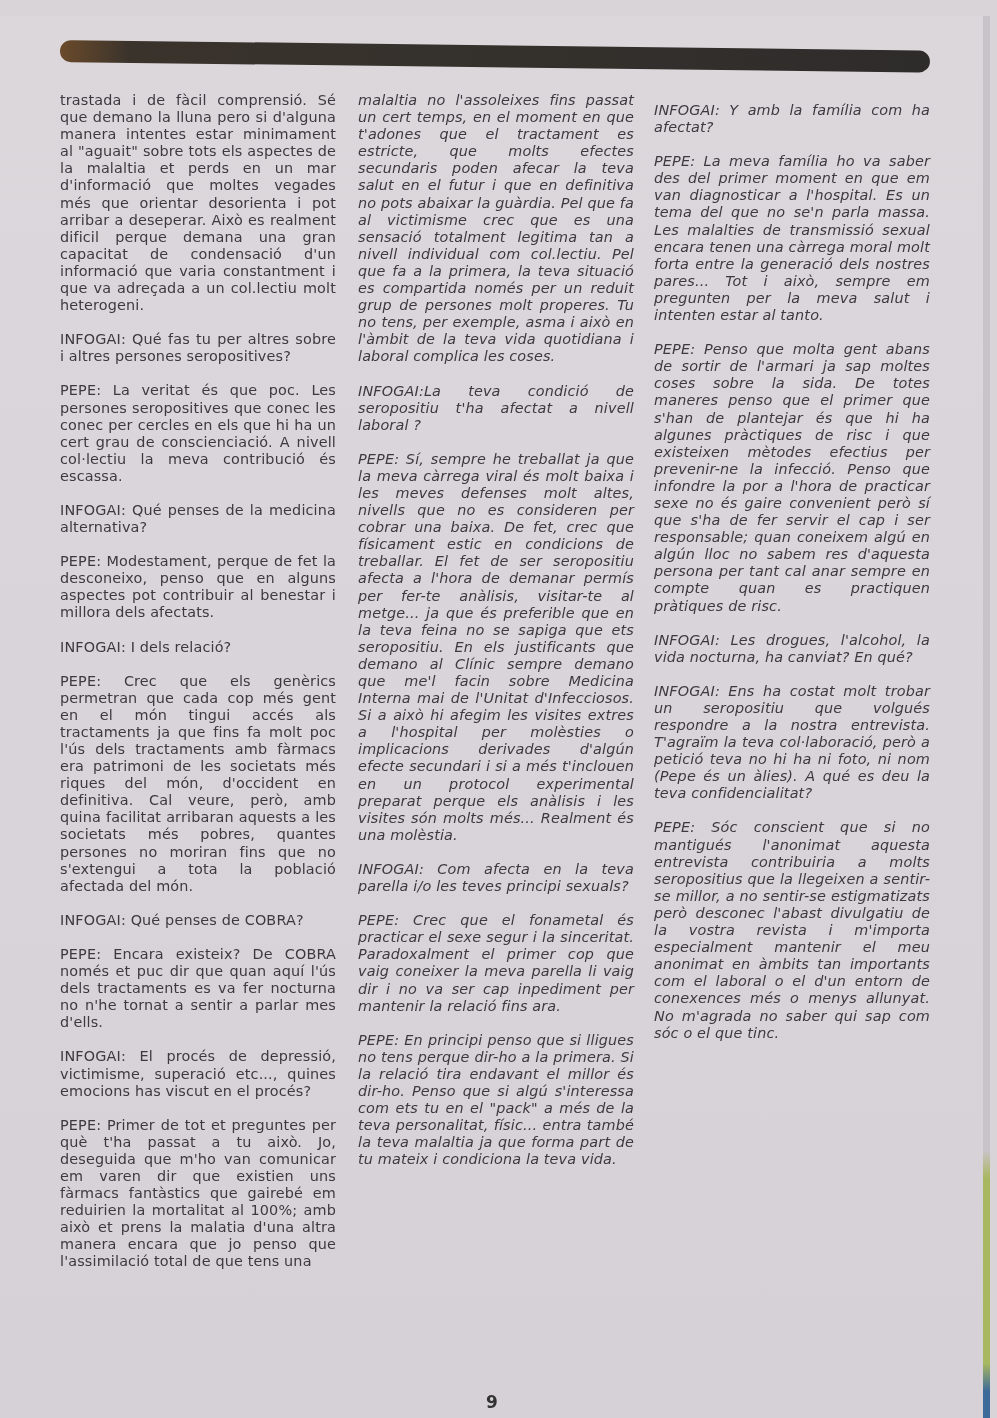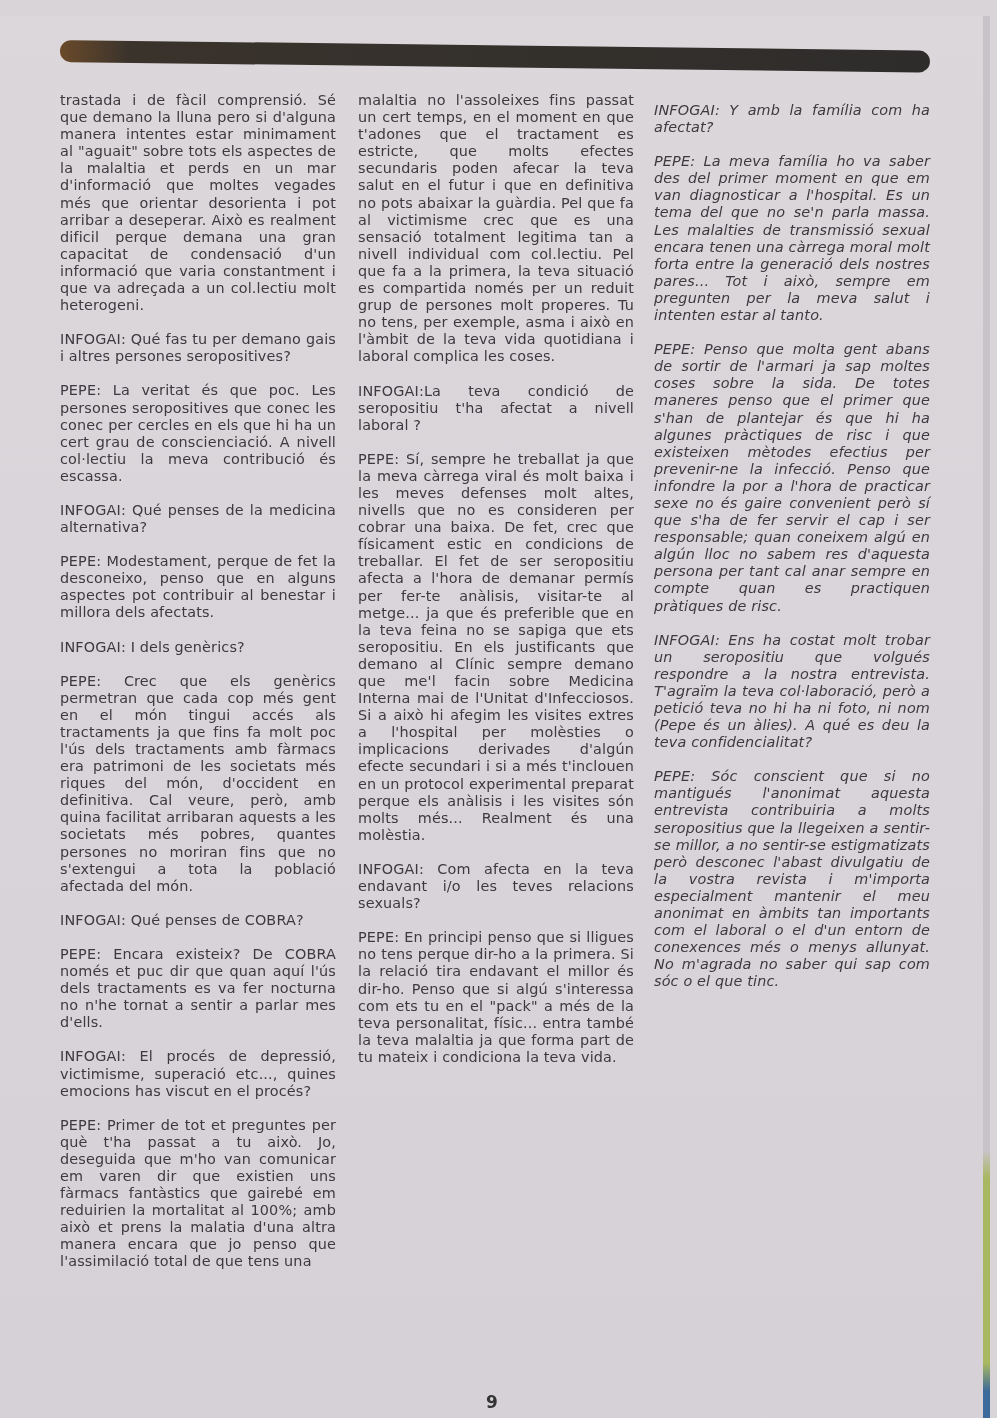--- a/index.html
+++ b/index.html
@@ -27,61 +27,63 @@
     }
     .columns {
       position: absolute; top: 76px; left: 60px; width: 870px; height: 1270px;
     }
     .col {
       position: absolute; top: 0; width: 276px;
       font-size: 14.4px; line-height: 17.1px;
       text-align: justify; letter-spacing: 0.15px;
     }
     .col-1 { left: 0; }
-    .col-2 { left: 298px; top: 0; }
+    .col-2 { left: 298px; top: 0; font-style: italic; }
     .col-3 { left: 594px; top: 10px; font-style: italic; }
     .para { margin: 0 0 17px 0; hyphens: manual; }
     .page-number {
       position: absolute; top: 1376px; left: 480px; width: 24px;
       text-align: center; font-weight: bold; font-size: 17px; color: #333;
     }
   </style>
 </head>
 <body>
 
 <div class="page">
   <div class="edge"></div>
   <div class="top-bar"></div>
 
   <div class="columns">
     <div class="col col-1">
       <p class="para">trastada i de fàcil comprensió. Sé que demano la lluna pero si d'alguna manera intentes estar minimament al "aguait" sobre tots els aspectes de la malaltia et perds en un mar d'informació que moltes vegades més que orientar desorienta i pot arribar a deseperar. Això es realment dificil perque demana una gran capacitat de condensació d'un informació que varia constantment i que va adreçada a un col.lectiu molt heterogeni.</p>
-      <p class="para">INFOGAI: Qué fas tu per demano gais i altres persones seropositives?</p>
+      <p class="para">INFOGAI: Qué fas tu per altres sobre i altres persones seropositives?</p>
       <p class="para">PEPE: La veritat és que poc. Les persones seropositives que conec les conec per cercles en els que hi ha un cert grau de conscienciació. A nivell col·lectiu la meva contribució és escassa.</p>
       <p class="para">INFOGAI: Qué penses de la medicina alternativa?</p>
       <p class="para">PEPE: Modestament, perque de fet la desconeixo, penso que en alguns aspectes pot contribuir al benestar i millora dels afectats.</p>
-      <p class="para">INFOGAI: I dels genèrics?</p>
+      <p class="para">INFOGAI: I dels relació?</p>
       <p class="para">PEPE:  Crec que els genèrics permetran que cada cop més gent en el món tingui accés als tractaments ja que fins fa molt poc l'ús dels tractaments amb fàrmacs era patrimoni de les societats més riques del món, d'occident en definitiva. Cal veure, però, amb quina facilitat arribaran aquests a les societats més pobres, quantes persones no moriran fins que no s'extengui a tota la població afectada del món.</p>
       <p class="para">INFOGAI: Qué penses de COBRA?</p>
       <p class="para">PEPE: Encara existeix? De COBRA només et puc dir que quan aquí l'ús dels tractaments es va fer nocturna no n'he tornat a sentir a parlar mes d'ells.</p>
       <p class="para">INFOGAI: El procés de depressió, victimisme, superació etc..., quines emocions has viscut en el procés?</p>
       <p class="para">PEPE: Primer de tot et preguntes per què t'ha passat a tu això. Jo, deseguida que m'ho van comunicar em varen dir que existien uns fàrmacs fantàstics que gairebé em reduirien la mortalitat al 100%; amb això et prens la malatia d'una altra manera encara que jo penso que l'assimilació total de que tens una</p>
     </div>
 
     <div class="col col-2">
       <p class="para">malaltia no l'assoleixes fins passat un cert temps, en el moment en que t'adones que el tractament es estricte, que molts efectes secundaris  poden afecar la teva salut en el futur i que en definitiva no pots abaixar la guàrdia. Pel que fa al victimisme crec que es una sensació totalment legitima  tan a nivell individual com col.lectiu. Pel que fa a la primera, la teva situació es compartida només per un reduit grup de persones molt properes. Tu no tens, per exemple, asma i això en l'àmbit de la teva vida quotidiana i laboral complica les coses.</p>
       <p class="para">INFOGAI:La teva condició de seropositiu t'ha afectat a nivell laboral ?</p>
       <p class="para">PEPE: Sí, sempre he treballat ja que la meva càrrega viral és molt baixa i les meves defenses molt altes, nivells que no es consideren per cobrar una baixa. De fet, crec que físicament estic en condicions de treballar. El fet de ser seropositiu afecta a l'hora de demanar permís per fer-te anàlisis, visitar-te al metge... ja que és preferible que en la teva feina no se sapiga que ets seropositiu. En els justificants que demano al Clínic sempre demano que me'l facin sobre Medicina Interna mai de l'Unitat d'Infecciosos. Si a això hi afegim les visites extres a l'hospital per molèsties o implicacions derivades d'algún efecte secundari i si a més t'inclouen en un protocol experimental preparat perque els anàlisis i les visites són molts més... Realment és una molèstia.</p>
-      <p class="para">INFOGAI: Com afecta en la teva endavant i/o les teves relacions sexuals?</p>
+      <p class="para">INFOGAI: Com afecta en la teva parella i/o les teves principi sexuals?</p>
+      <p class="para">PEPE: Crec que el fonametal és practicar el sexe segur i la sinceritat. Paradoxalment el primer cop que vaig coneixer la meva parella li vaig dir i no va ser cap inpediment per mantenir la relació fins ara.</p>
       <p class="para">PEPE: En principi penso que si lligues no tens perque dir-ho a la primera. Si la relació tira endavant el millor és dir-ho. Penso que si algú s'interessa com ets tu en el "pack" a més de la teva personalitat, físic... entra també la teva malaltia ja que forma part de tu mateix i condiciona la teva vida.</p>
     </div>
 
     <div class="col col-3">
       <p class="para">INFOGAI: Y amb la família com ha afectat?</p>
       <p class="para">PEPE: La meva família ho va saber des del primer moment en que em van diagnosticar a l'hospital. Es un tema del que no se'n parla massa. Les malalties de transmissió sexual  encara tenen una càrrega moral molt forta entre la generació dels nostres pares... Tot i això, sempre em pregunten per la meva salut i intenten estar al tanto.</p>
       <p class="para">PEPE: Penso que molta gent abans de sortir de l'armari ja sap moltes coses sobre la sida. De totes maneres penso que el primer que s'han de plantejar és que hi ha algunes pràctiques de risc i que existeixen mètodes efectius per prevenir-ne la infecció. Penso que infondre la por a l'hora de practicar sexe no és gaire convenient però sí que s'ha de fer servir el cap i ser responsable; quan coneixem algú en algún lloc no sabem res d'aquesta persona per tant cal anar sempre en compte quan es practiquen pràtiques de risc.</p>
+      <p class="para">INFOGAI: Les drogues, l'alcohol, la vida nocturna, ha canviat? En qué?</p>
       <p class="para">INFOGAI: Ens ha costat molt trobar un seropositiu que volgués respondre a la nostra entrevista. T'agraïm la teva col·laboració, però a petició teva no hi ha ni foto, ni nom (Pepe és un àlies). A qué es deu la teva confidencialitat?</p>
       <p class="para">PEPE: Sóc conscient que si no mantigués l'anonimat aquesta entrevista contribuiria a molts seropositius que la llegeixen a sentir-se millor, a no sentir-se estigmatizats però desconec l'abast divulgatiu de la vostra revista i m'importa especialment mantenir el meu anonimat en àmbits tan importants com el laboral o el d'un entorn de conexences més o menys allunyat. No m'agrada no saber qui sap com sóc o el que tinc.</p>
     </div>
   </div>
 
   <div class="page-number">9</div>
 </div>
 
 </body></html>

